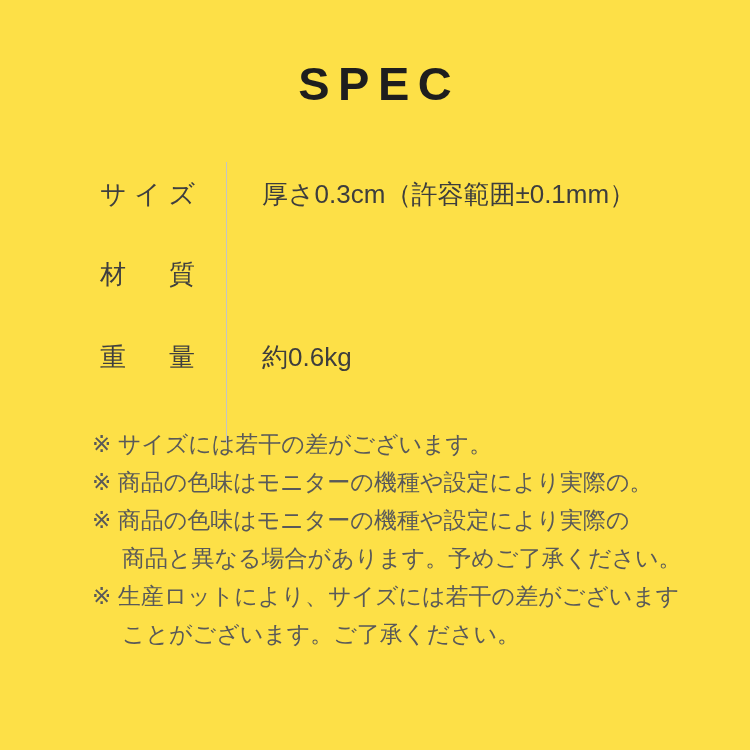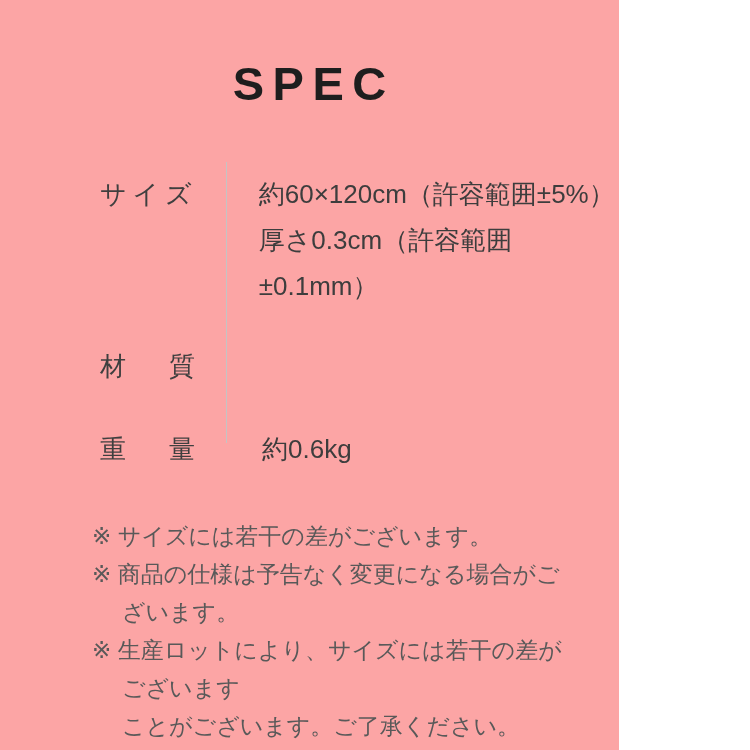--- a/index.html
+++ b/index.html
@@ -2,23 +2,23 @@
 <html lang="ja"><head>
 <meta charset="utf-8">
 <style>
   html, body {
     margin: 0;
     padding: 0;
     background: #ffffff;
   }
   .page {
     position: relative;
-    width: 619px;
+    width: 750px;
     height: 750px;
-    background: #fca5a5;
+    background: #fde047;
     overflow: hidden;
     font-family: "Liberation Sans", "DejaVu Sans", sans-serif;
   }
 
   
   .title {
     margin: 0;
     padding-top: 60px;
     text-align: center;
     font-size: 47px;
@@ -86,21 +86,20 @@
   <div class="spec-table">
     <div class="spec-divider"></div>
 
     <div class="spec-row">
       <div class="spec-label">
           <span>サ</span>
           <span>イ</span>
           <span>ズ</span>
         </div>
       <div class="spec-value">
-        <div>約60×120cm（許容範囲±5%）</div>
         <div>厚さ0.3cm（許容範囲±0.1mm）</div>
       </div>
     </div>
 
     <div class="spec-row row-material">
       <div class="spec-label">
           <span>材</span>
           <span>質</span>
         </div>
     </div>
@@ -113,20 +112,21 @@
       <div class="spec-value">
         <div>約0.6kg</div>
       </div>
     </div>
   </div>
 
   <div class="notes">
 
     <p class="note"><span>※</span> <span>サイズには若干の差がございます。</span></p>
 
-    <p class="note"><span>※</span> <span>商品の仕様は予告なく変更になる場合がございます。</span></p>
+    <p class="note"><span>※</span> <span>商品の色味はモニターの機種や設定により実際の。</span></p>
 
+    <p class="note"><span>※</span> <span>商品の色味はモニターの機種や設定により実際の</span><br><span>商品と異なる場合があります。予めご了承ください。</span></p>
 
     <p class="note"><span>※</span> <span>生産ロットにより、サイズには若干の差がございます</span><br><span>ことがございます。ご了承ください。</span></p>
 
   </div>
 
 </div>
 
 </body></html>

